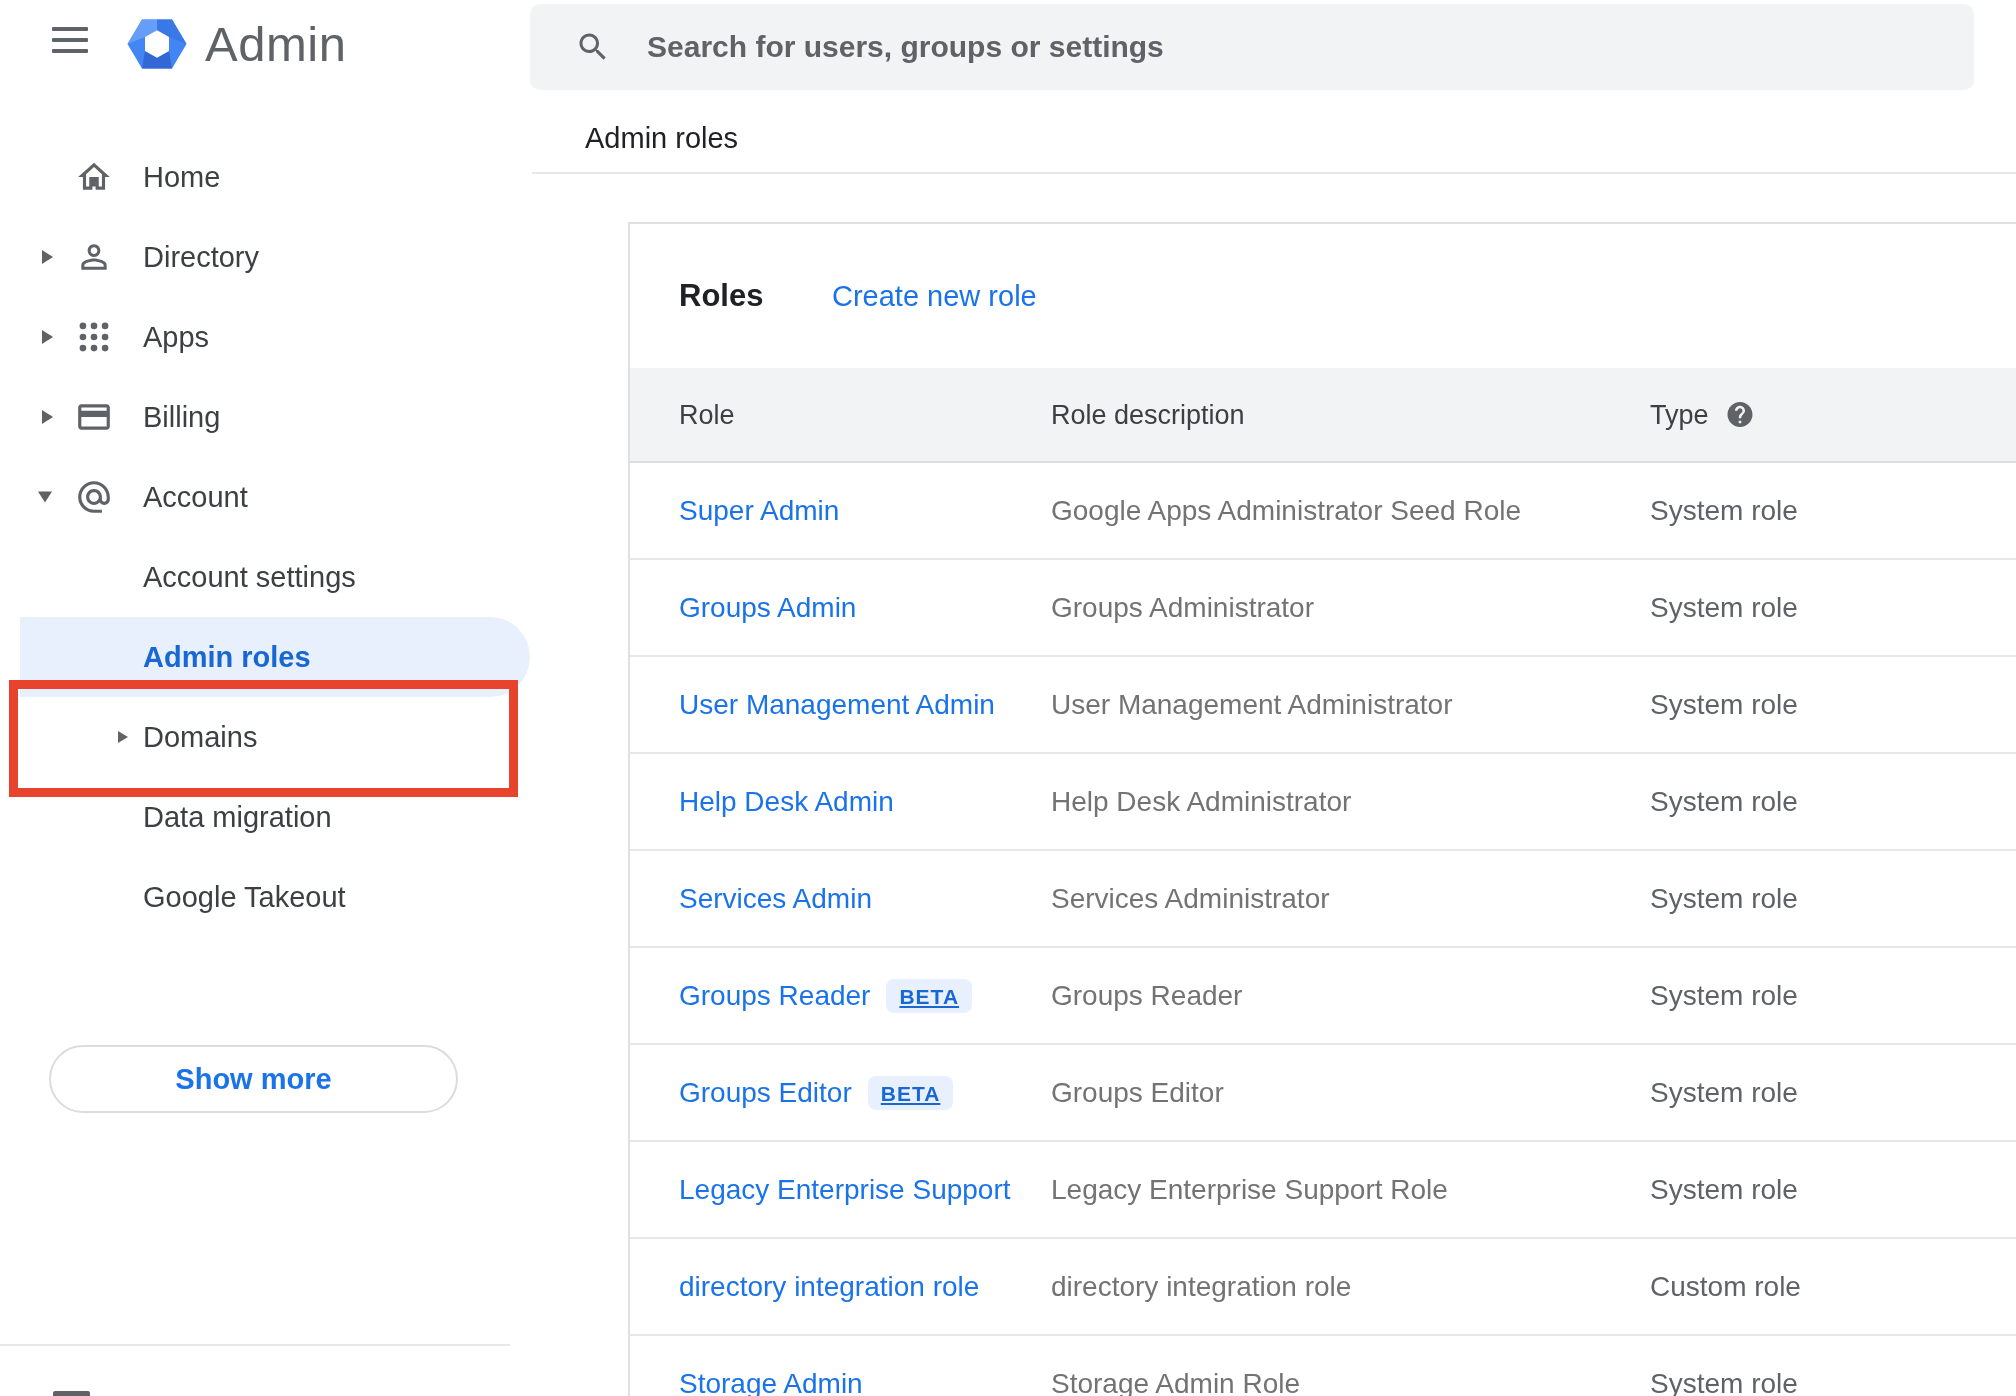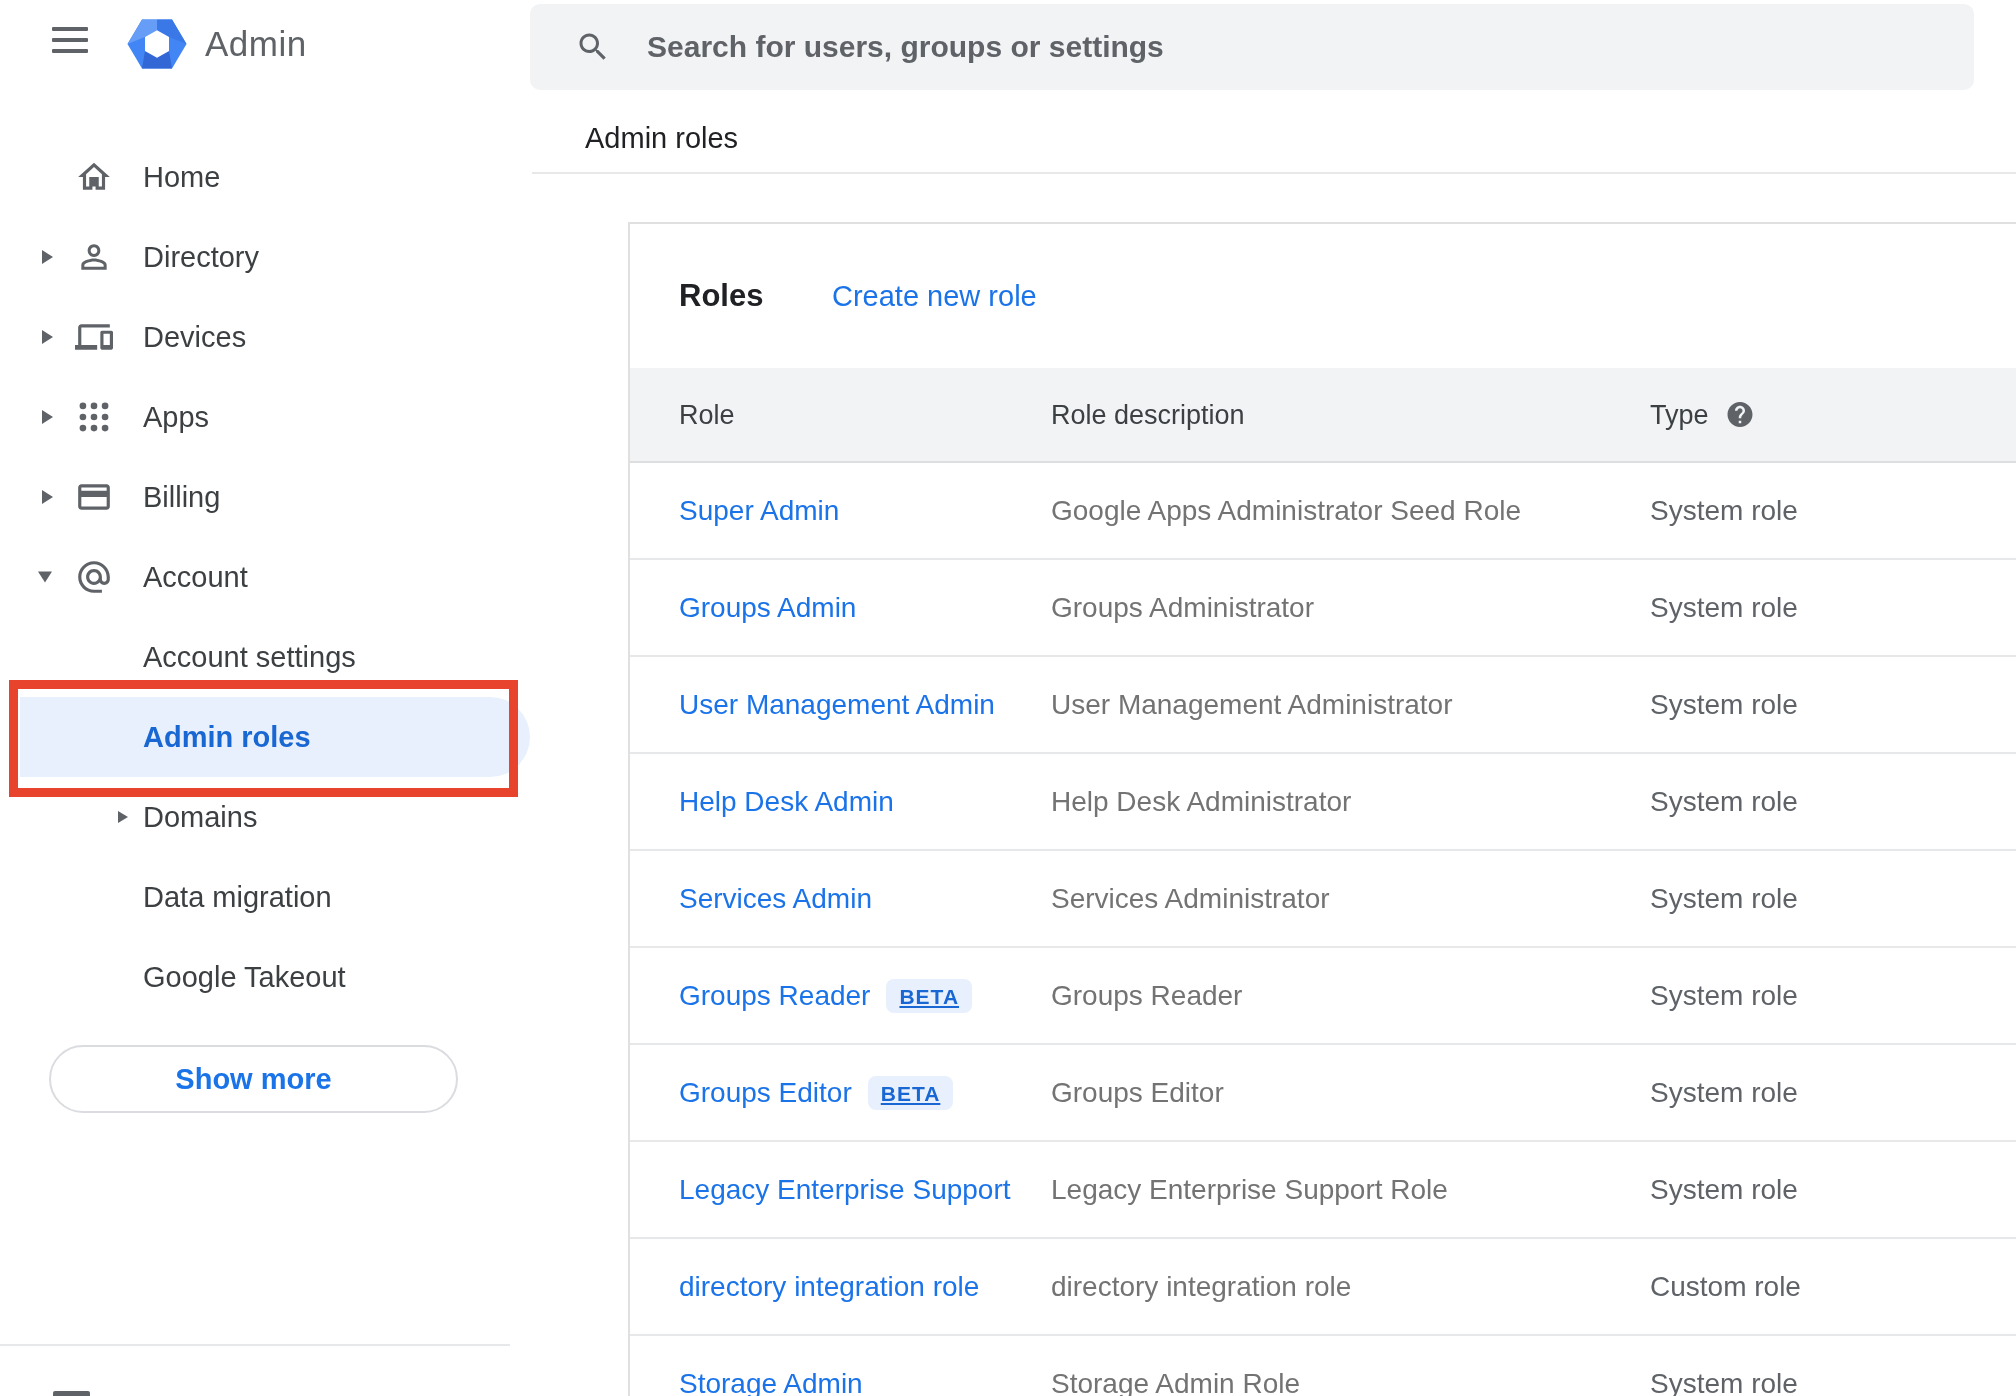--- a/index.html
+++ b/index.html
@@ -11,21 +11,21 @@
   }
 
   
   .sidebar { position:absolute; left:0; top:0; width:530px; height:1396px; background:#fff; }
 
   .menu-button { position:absolute; left:52px; top:27px; width:36px; height:26px; cursor:pointer; }
   .menu-button .bar { display:block; width:36px; height:4px; background:#5f6368; margin-bottom:7px; border-radius:1px; }
 
   .logo { position:absolute; left:127px; top:14px; display:flex; align-items:center; cursor:pointer; }
   .logo svg { width:60px; height:60px; display:block; }
-  .logo-text { font-size:35px; color:#5f6368; margin-left:18px; letter-spacing:0.5px; }
+  .logo-text { font-size:49px; color:#5f6368; margin-left:18px; letter-spacing:0.5px; }
 
   .sidebar-nav { position:absolute; left:0; top:137px; width:530px; }
   .sidebar-item { position:relative; height:80px; width:530px; cursor:pointer;margin-left:20px; }
   .sidebar-item .label {
     position:absolute; left:123px; top:50%; transform:translateY(-50%);
     font-size:29px; color:#3c4043; white-space:nowrap;
   }
   .sidebar-item .icon { position:absolute; left:55px; top:50%; transform:translateY(-50%); width:38px; height:38px; }
   .sidebar-item .icon svg { width:38px; height:38px; fill:#5f6368; display:block; }
   .arrow-right {
@@ -146,29 +146,20 @@
             <svg viewBox="0 0 24 24">
               <path d="M12 5.9c1.16 0 2.1.94 2.1 2.1s-.94 2.1-2.1 2.1S9.9 9.16 9.9 8s.94-2.1 2.1-2.1m0 9c2.97 0 6.1 1.46 6.1 2.1v1.1H5.9V17c0-.64 3.13-2.1 6.1-2.1M12 4C9.79 4 8 5.79 8 8s1.79 4 4 4 4-1.79 4-4-1.79-4-4-4zm0 9c-2.67 0-8 1.34-8 4v3h16v-3c0-2.66-5.33-4-8-4z"></path>
             </svg>
           </span>
           <span class="label">Directory</span>
         </div>
         <div class="sidebar-item">
           <span class="arrow-right"></span>
           <span class="icon">
             <svg viewBox="0 0 24 24">
-              <path d="M4 6h18V4H4c-1.1 0-2 .9-2 2v11H0v3h14v-3H4V6zm19 2h-6c-.55 0-1 .45-1 1v10c0 .55.45 1 1 1h6c.55 0 1-.45 1-1V9c0-.55-.45-1-1-1zm-1 9h-4v-7h4v7z"></path>
-            </svg>
-          </span>
-          <span class="label">Devices</span>
-        </div>
-        <div class="sidebar-item">
-          <span class="arrow-right"></span>
-          <span class="icon">
-            <svg viewBox="0 0 24 24">
               <circle cx="5" cy="5" r="2.1"></circle>
               <circle cx="12" cy="5" r="2.1"></circle>
               <circle cx="19" cy="5" r="2.1"></circle>
               <circle cx="5" cy="12" r="2.1"></circle>
               <circle cx="12" cy="12" r="2.1"></circle>
               <circle cx="19" cy="12" r="2.1"></circle>
               <circle cx="5" cy="19" r="2.1"></circle>
               <circle cx="12" cy="19" r="2.1"></circle>
               <circle cx="19" cy="19" r="2.1"></circle>
             </svg>

